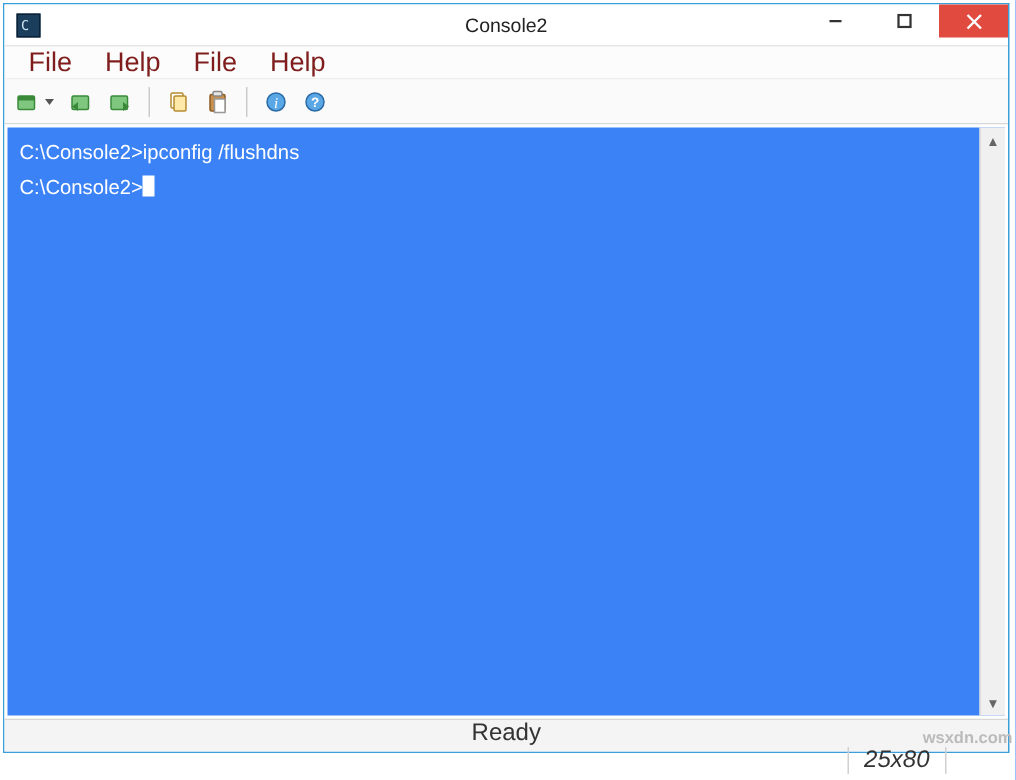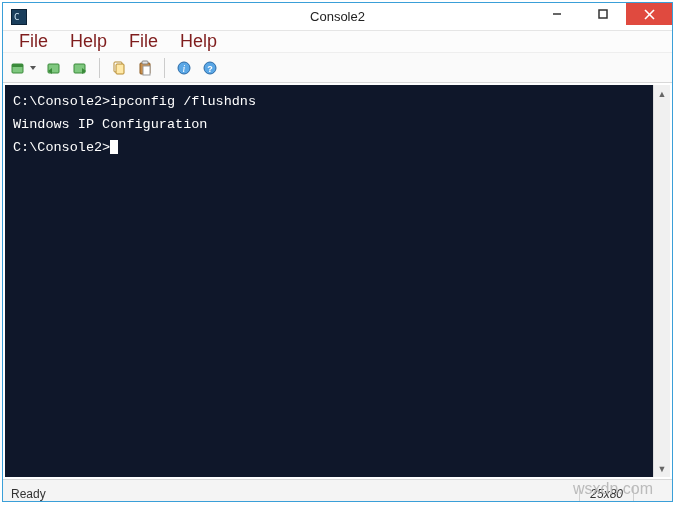--- a/index.html
+++ b/index.html
@@ -117,23 +117,23 @@
     }
     .terminal-wrap {
       flex: 1;
       background: #fff;
       padding: 2px;
       position: relative;
     }
     .terminal {
       width: 100%;
       height: 100%;
-      background: #0f172a;
+      background: #3b82f6;
       color: #fff;
-      font-family: Liberation Mono, monospace;
+      font-family: Liberation Sans, sans-serif;
       font-size: 13.5px;
       line-height: 1.7;
       padding: 6px 8px;
       white-space: pre;
       position: relative;
       overflow: hidden;
     }
     .terminal .line { display: block; }
     .cursor {
       display: inline-block;
@@ -161,43 +161,45 @@
       justify-content: center;
       color: #666;
       font-size: 9px;
     }
     .vscroll .track { flex: 1; }
     .statusbar {
       height: 22px;
       background: #f4f4f4;
       border-top: 1px solid #d8d8d8;
       display: flex;
-      align-items: flex-end;
+      align-items: center;
       padding: 0 8px;
-      font-size: 12px;
+      font-size: 16px;
       color: #333;
+      flex-direction: column;
     }
     .statusbar .right {
       margin-left: auto;
       display: flex;
       gap: 0;
     }
     .statusbar .cell {
       border-left: 1px solid #d0d0d0;
       padding: 0 10px;
       font-style: italic;
     }
     .watermark {
       position: absolute;
-      right: 24px;
+      right: 2px;
       bottom: 22px;
-      font-size: 16px;
+      font-size: 11px;
       color: #bbb;
       font-family: Arial, sans-serif;
       pointer-events: none;
+      font-weight: bold;
     }
   </style>
 </head>
 <body>
 
 <div class="window">
 
   <div class="titlebar">
     <div class="app-icon">
       <svg width="10" height="10" viewBox="0 0 10 10">
@@ -275,21 +277,21 @@
     </div>
     <div class="tb-btn">
       <svg width="16" height="16">
         <circle cx="8" cy="8" r="6" fill="#5aa7e6" stroke="#2a6aa6"></circle>
         <text x="8" y="11.5" font-size="9" font-family="Arial" fill="#fff" text-anchor="middle" font-weight="bold">?</text>
       </svg>
     </div>
   </div>
 
   <div class="terminal-wrap">
-    <div class="terminal"><span class="line"><span>C:\Console2&gt;</span><span>ipconfig /flushdns</span></span><span class="line"></span><span class="line">Windows IP Configuration</span><span class="line"></span><span class="line"></span><span class="line"><span>C:\Console2&gt;</span><span class="cursor"></span></span></div>
+    <div class="terminal"><span class="line"><span>C:\Console2&gt;</span><span>ipconfig /flushdns</span></span><span class="line"></span><span class="line"></span><span class="line"></span><span class="line"><span>C:\Console2&gt;</span><span class="cursor"></span></span></div>
     <div class="vscroll">
       <div class="arrow">▲</div>
       <div class="track"></div>
       <div class="arrow">▼</div>
     </div>
   </div>
 
   <div class="statusbar">
     <span>Ready</span>
     <div class="right">

